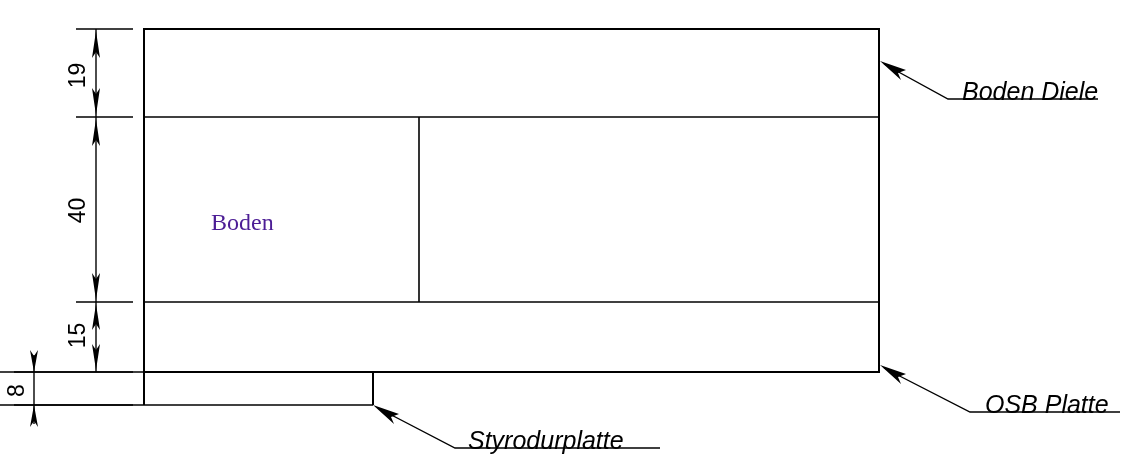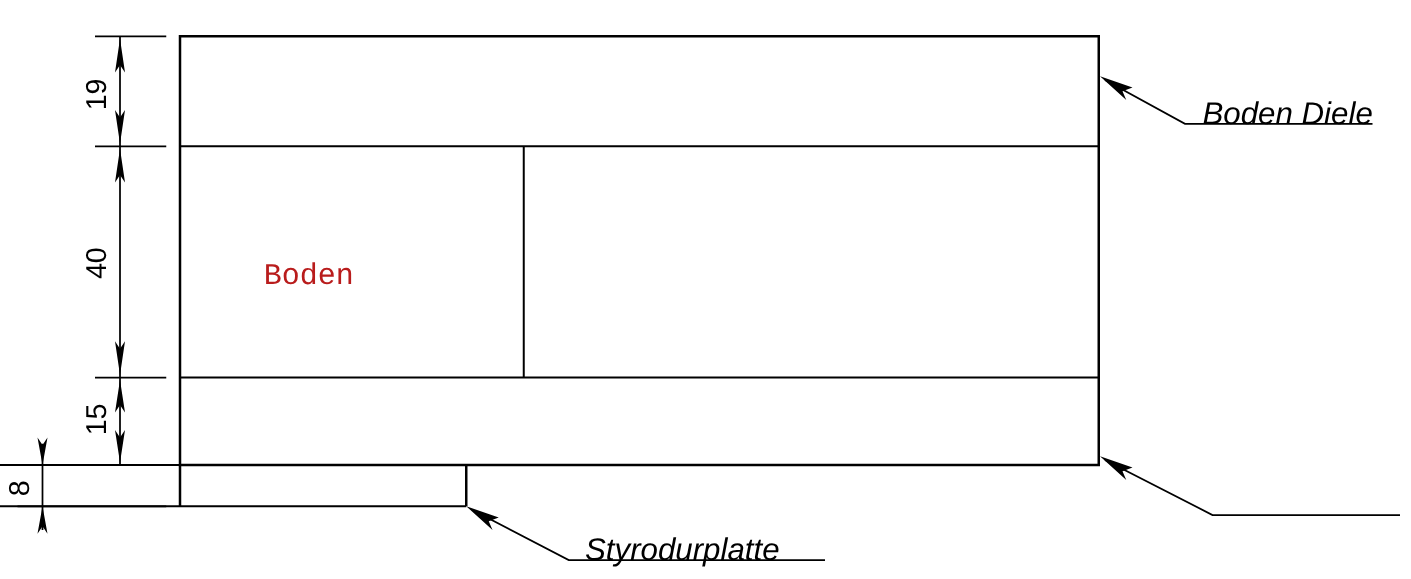--- a/index.html
+++ b/index.html
@@ -27,23 +27,23 @@
   .dim-text {
     position: absolute;
     font-family: "Liberation Sans", sans-serif;
     font-size: 23px;
     color: #000000;
     white-space: nowrap;
     transform-origin: center center;
   }
   .layer-text {
     position: absolute;
-    font-family: Liberation Mono, monospace;
+    font-family: Liberation Serif, serif;
     font-size: 24px;
-    color: #b91c1c;
+    color: #4c1d95;
     white-space: nowrap;
     line-height: 30px;
   }
   .lead-text {
     position: absolute;
     font-family: "Liberation Sans", sans-serif;
     font-size: 25px;
     color: #000000;
     white-space: nowrap;
     font-style: italic;
@@ -143,16 +143,17 @@
 
   <div class="dim-text rot90" style="left:62px; top:322px; width:30px; text-align:center;">15</div>
 
   <div class="dim-text rot90" style="left:4px; top:377px; width:24px; text-align:center;">8</div>
 
   <div class="layer-text" style="left:211px; top:207px;">Boden</div>
 
 
   <div class="lead-text" style="left:962px; top:77px;">Boden Diele</div>
 
+  <div class="lead-text" style="left:985px; top:390px;">OSB Platte</div>
 
   <div class="lead-text" style="left:468px; top:426px;">Styrodurplatte</div>
 
 </div>
 
 </body></html>

